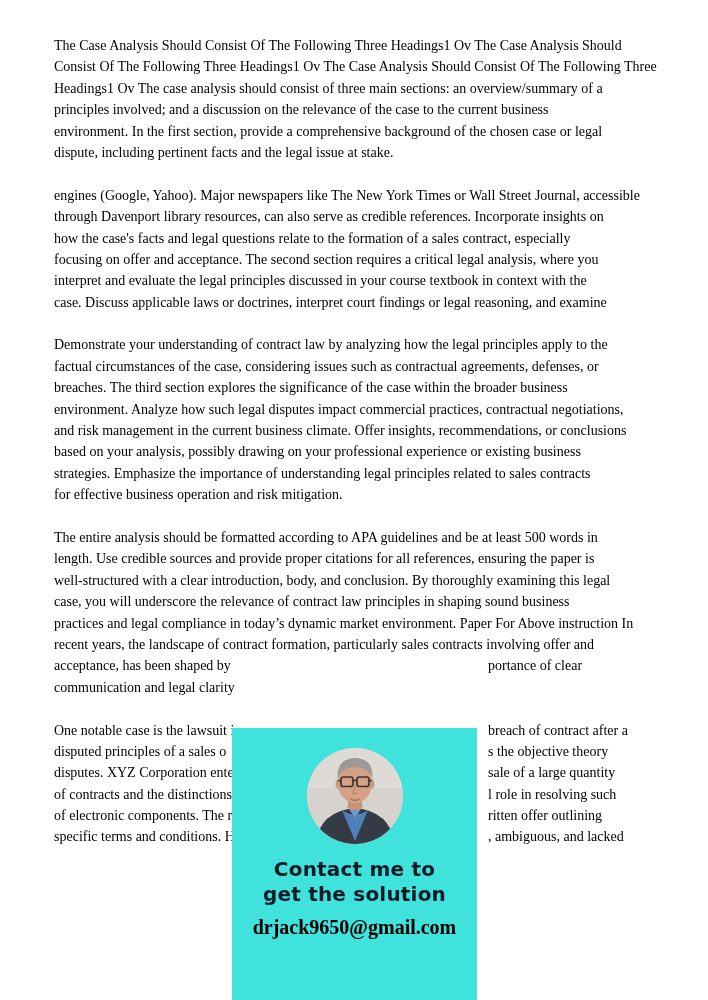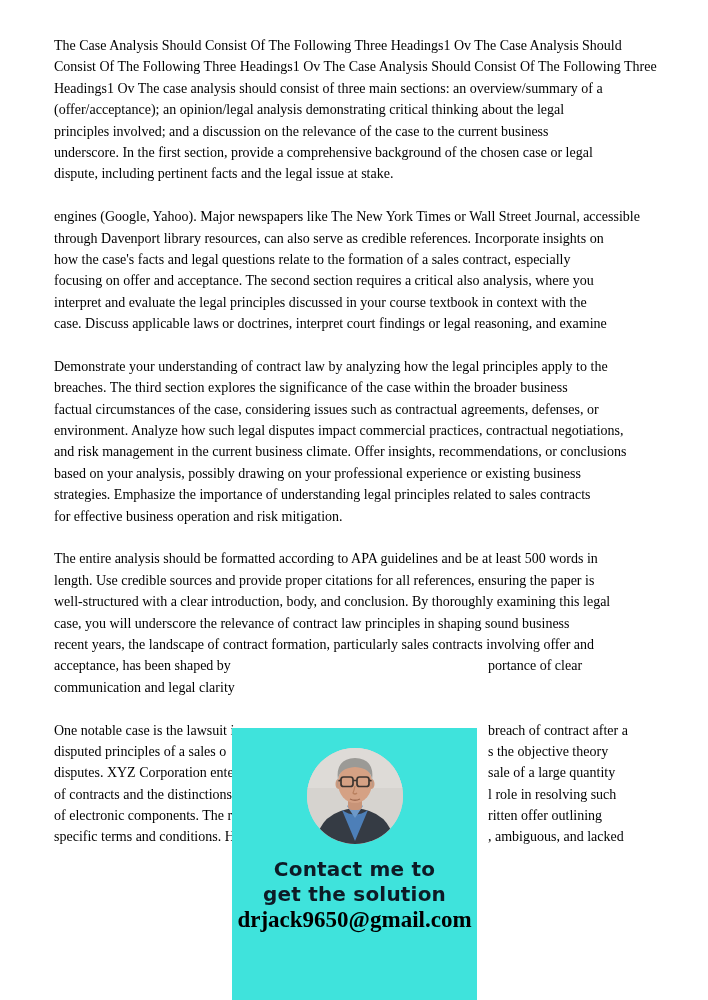--- a/index.html
+++ b/index.html
@@ -54,61 +54,62 @@
     font-family: "DejaVu Sans", sans-serif;
     font-weight: 700;
     font-size: 20px;
     line-height: 25px;
     margin-top: 13px;
     letter-spacing: 0.2px;
   }
   .promo-email {
     font-family: "Liberation Serif", serif;
     font-weight: 700;
-    font-size: 23px;
+    font-size: 20px;
+    margin-top: 9px;
   }
 </style>
 </head>
 <body>
 
 <div class="page">
 
   <div class="text-column" id="paragraphs">
       <div class="paragraph">
         <div class="line">The Case Analysis Should Consist Of The Following Three Headings1 Ov The Case Analysis Should</div>
         <div class="line">Consist Of The Following Three Headings1 Ov The Case Analysis Should Consist Of The Following Three</div>
         <div class="line">Headings1 Ov The case analysis should consist of three main sections: an overview/summary of a</div>
-        <div class="line">(offer/acceptance); an opinion/legal analysis demonstrating critical thinking about the legal</div>
         <div class="line">principles involved; and a discussion on the relevance of the case to the current business</div>
-        <div class="line">underscore. In the first section, provide a comprehensive background of the chosen case or legal</div>
+        <div class="line">environment. In the first section, provide a comprehensive background of the chosen case or legal</div>
         <div class="line">dispute, including pertinent facts and the legal issue at stake.</div>
       </div>
       <div class="paragraph">
         <div class="line">engines (Google, Yahoo). Major newspapers like The New York Times or Wall Street Journal, accessible</div>
         <div class="line">through Davenport library resources, can also serve as credible references. Incorporate insights on</div>
         <div class="line">how the case's facts and legal questions relate to the formation of a sales contract, especially</div>
-        <div class="line">focusing on offer and acceptance. The second section requires a critical also analysis, where you</div>
+        <div class="line">focusing on offer and acceptance. The second section requires a critical legal analysis, where you</div>
         <div class="line">interpret and evaluate the legal principles discussed in your course textbook in context with the</div>
         <div class="line">case. Discuss applicable laws or doctrines, interpret court findings or legal reasoning, and examine</div>
       </div>
       <div class="paragraph">
         <div class="line">Demonstrate your understanding of contract law by analyzing how the legal principles apply to the</div>
+        <div class="line">factual circumstances of the case, considering issues such as contractual agreements, defenses, or</div>
         <div class="line">breaches. The third section explores the significance of the case within the broader business</div>
-        <div class="line">factual circumstances of the case, considering issues such as contractual agreements, defenses, or</div>
         <div class="line">environment. Analyze how such legal disputes impact commercial practices, contractual negotiations,</div>
         <div class="line">and risk management in the current business climate. Offer insights, recommendations, or conclusions</div>
         <div class="line">based on your analysis, possibly drawing on your professional experience or existing business</div>
         <div class="line">strategies. Emphasize the importance of understanding legal principles related to sales contracts</div>
         <div class="line">for effective business operation and risk mitigation.</div>
       </div>
       <div class="paragraph">
         <div class="line">The entire analysis should be formatted according to APA guidelines and be at least 500 words in</div>
         <div class="line">length. Use credible sources and provide proper citations for all references, ensuring the paper is</div>
         <div class="line">well-structured with a clear introduction, body, and conclusion. By thoroughly examining this legal</div>
         <div class="line">case, you will underscore the relevance of contract law principles in shaping sound business</div>
+        <div class="line">practices and legal compliance in today’s dynamic market environment. Paper For Above instruction In</div>
         <div class="line">recent years, the landscape of contract formation, particularly sales contracts involving offer and</div>
         <div class="line split"><span>acceptance, has been shaped by</span><span class="right-frag">portance of clear</span></div>
         <div class="line">communication and legal clarity</div>
       </div>
       <div class="paragraph">
         <div class="line split"><span>One notable case is the lawsuit i</span><span class="right-frag">breach of contract after a</span></div>
         <div class="line split"><span>disputed principles of a sales o</span><span class="right-frag">s the objective theory</span></div>
         <div class="line split"><span>disputes. XYZ Corporation ente</span><span class="right-frag">sale of a large quantity</span></div>
         <div class="line split"><span>of contracts and the distinctions</span><span class="right-frag">l role in resolving such</span></div>
         <div class="line split"><span>of electronic components. The r</span><span class="right-frag">ritten offer outlining</span></div>

